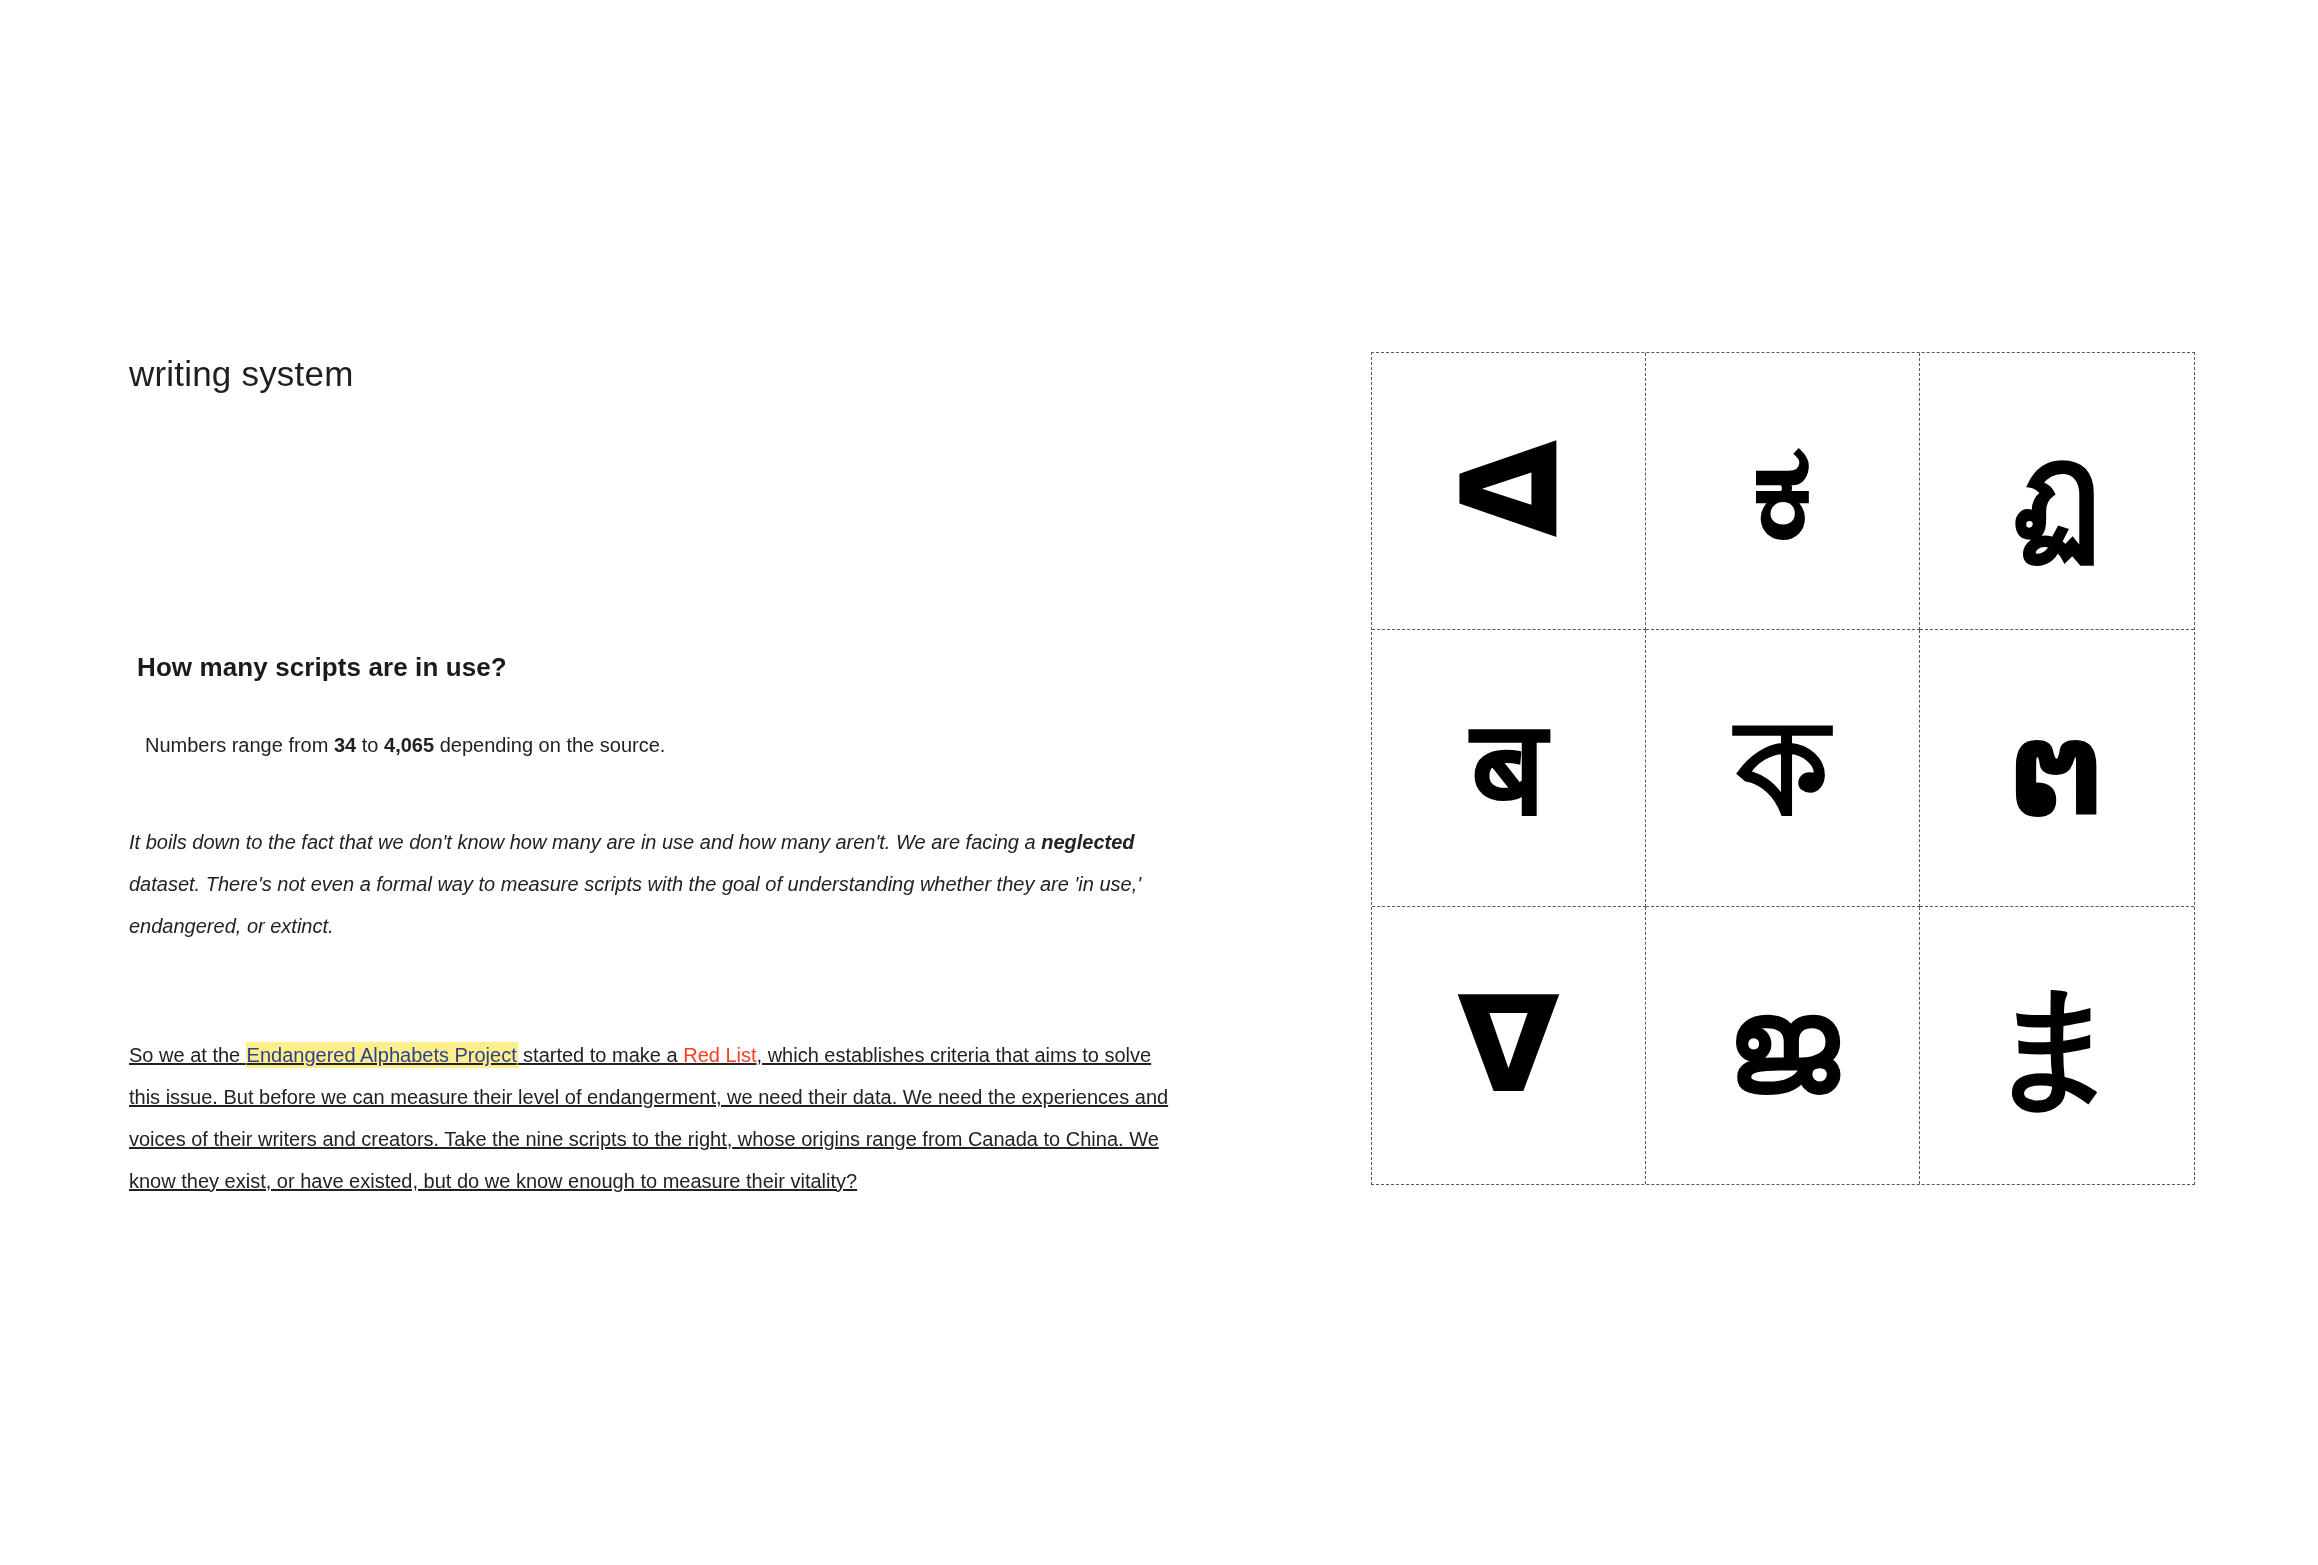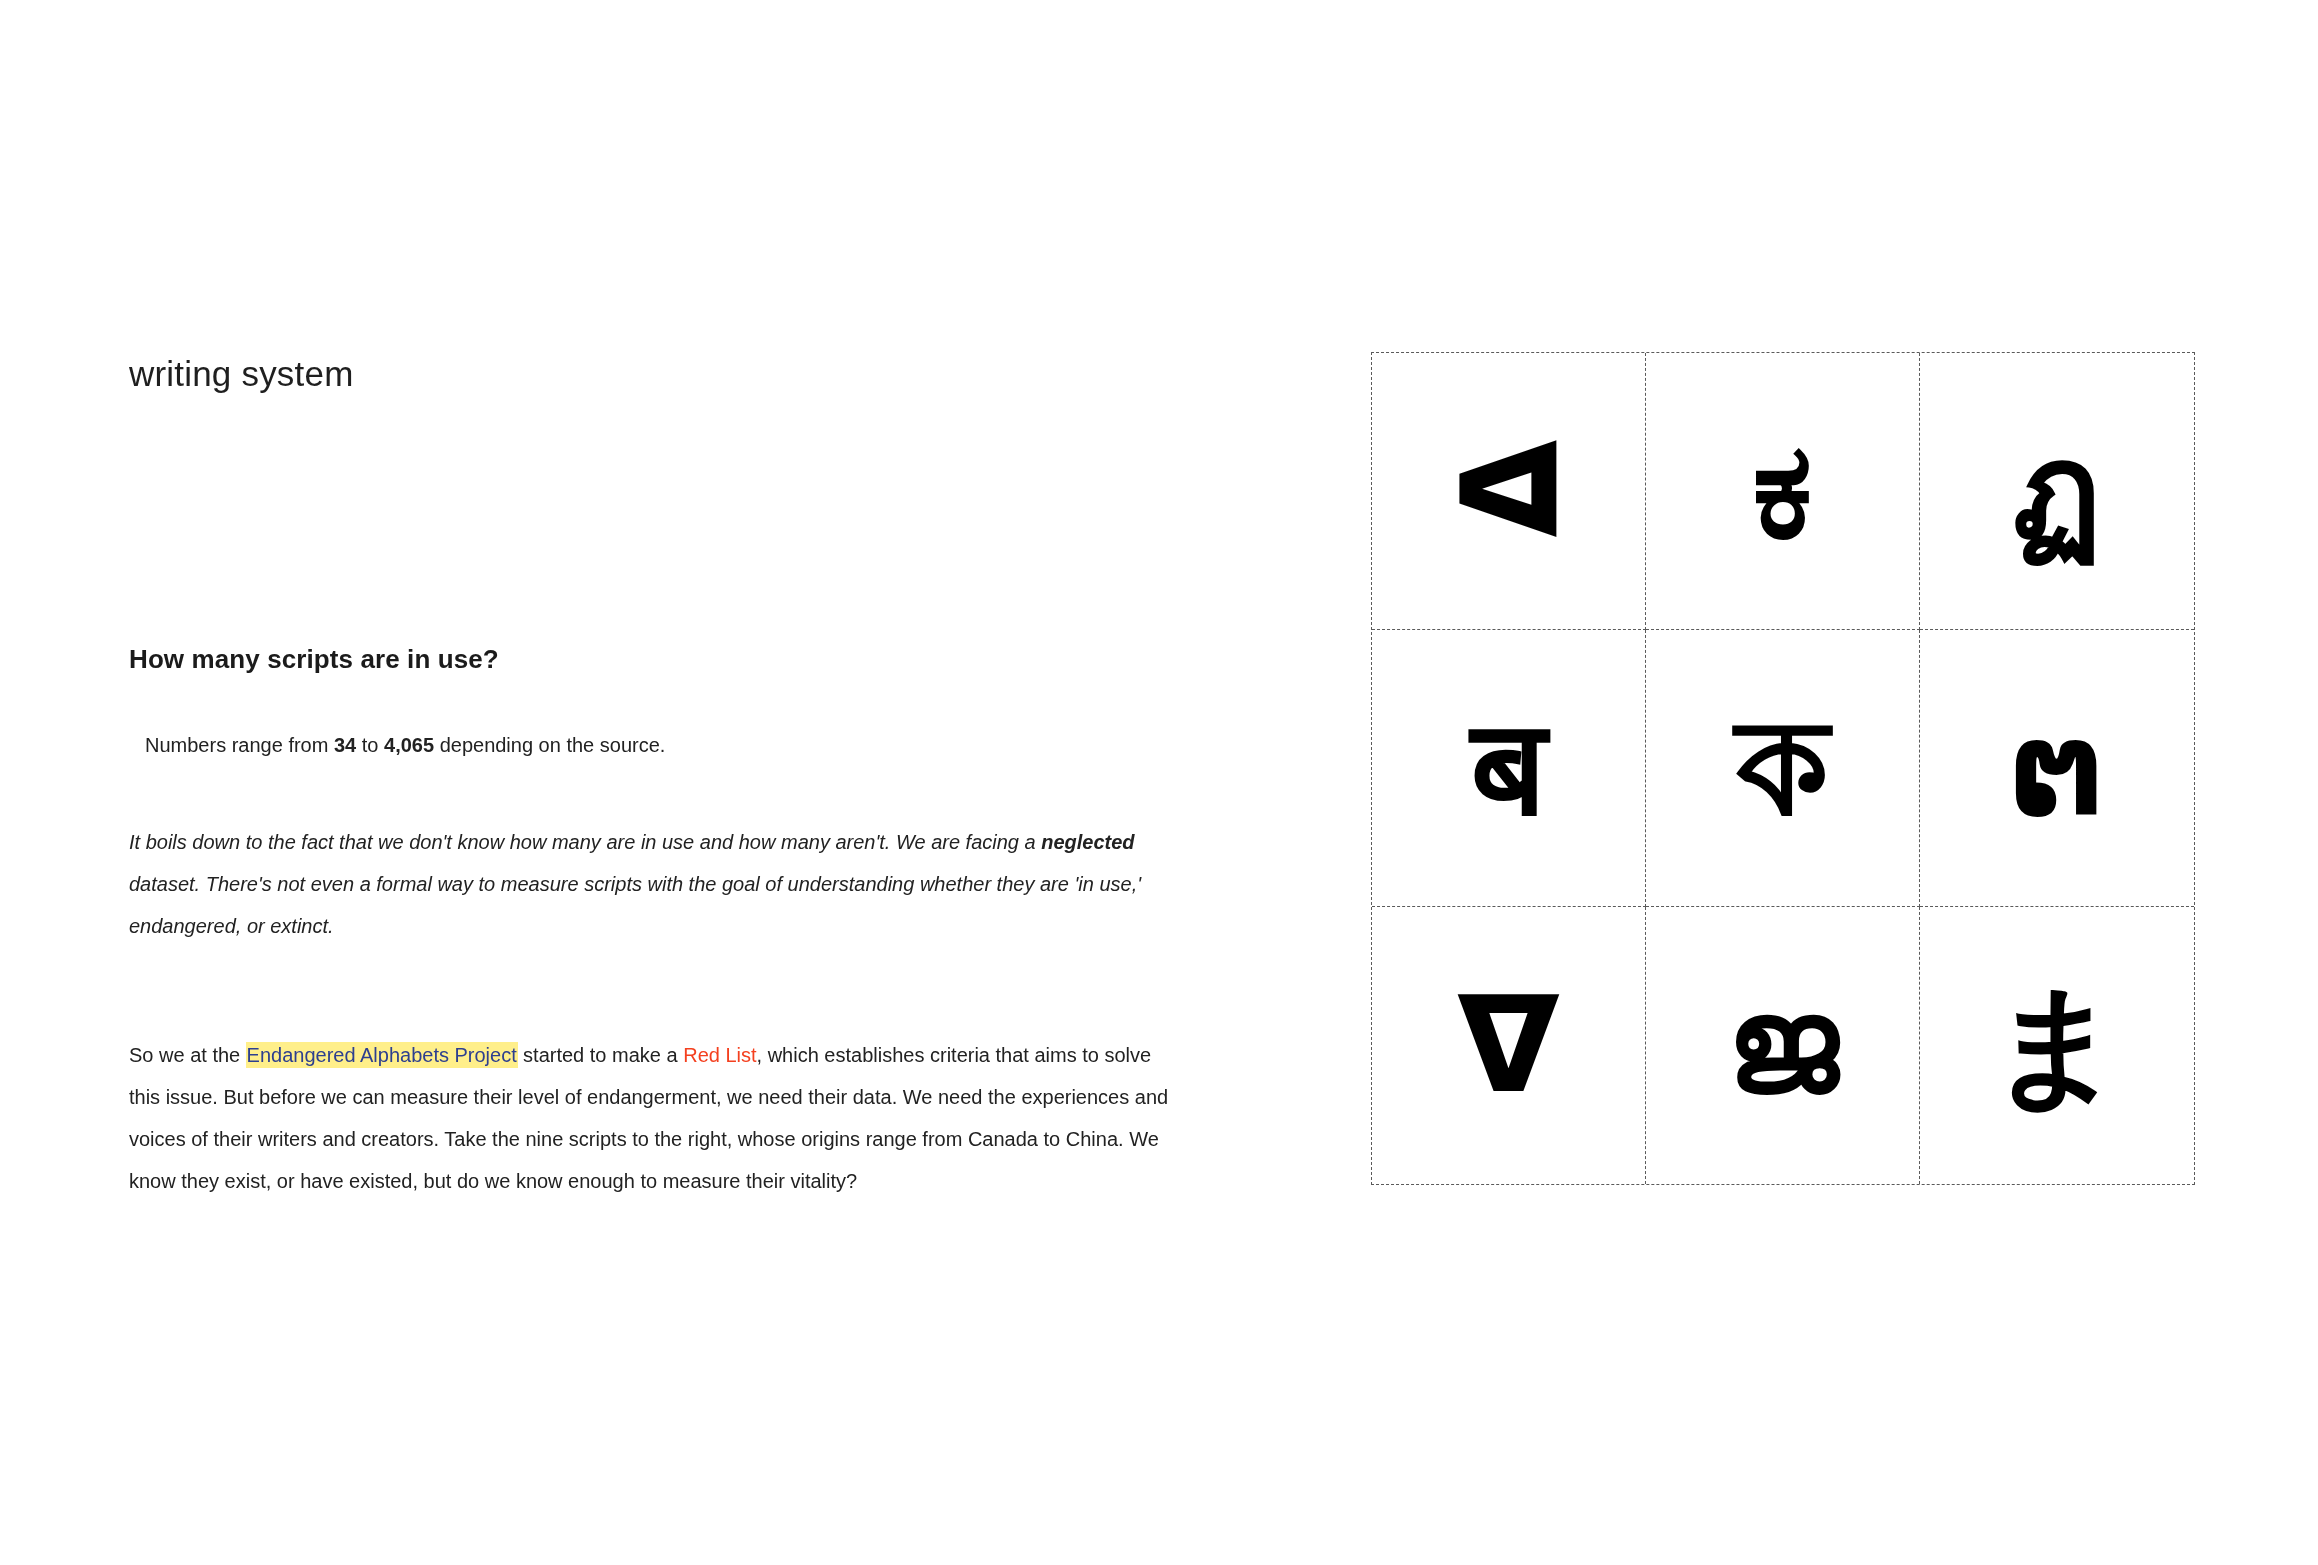--- a/index.html
+++ b/index.html
@@ -57,21 +57,21 @@
     margin: 0;
   }
 
   .question {
     position: absolute;
     left: 0;
     top: 290px;
     font-size: 26px;
     font-weight: 700;
     color: #1b1b1b;
-    margin: 0;
+    margin: 8px;
     letter-spacing: 0.1px;
   }
 
   .para {
     font-size: 20px;
     line-height: 2.1;
     color: #222222;
     margin: 0;
     width: 1047px;
   }
@@ -88,20 +88,21 @@
     top: 467px;
     width: 1047px;
     font-style: italic;
   }
 
   .para-sowe {
     position: absolute;
     left: 0;
     top: 680px;
     width: 1047px;
+    text-decoration: underline;
   }
 
   b, strong { font-weight: 700; }
 
   .hl {
     background: #ffef8a;
     padding: 1.6px 0.8px;
   }
   .link-blue {
     color: #2d3f8f;

